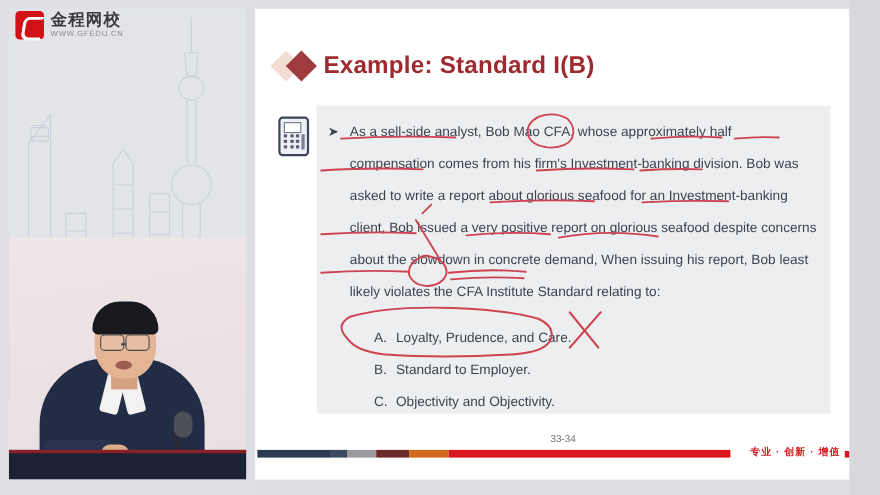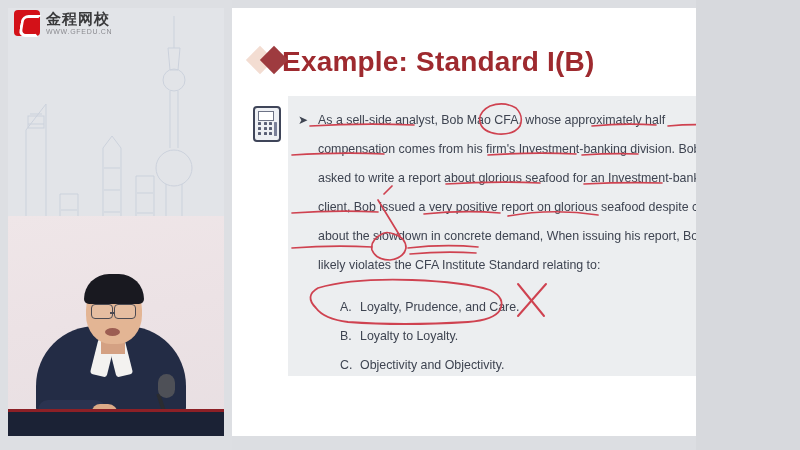--- a/index.html
+++ b/index.html
@@ -3,21 +3,21 @@
 <meta charset="utf-8">
 <style>
   html, body {
     margin: 0;
     padding: 0;
     background: #d7d9dd;
     font-family: "Liberation Sans", sans-serif;
   }
   #screen {
     position: relative;
-    width: 696px;
+    width: 772px;
     height: 450px;
     overflow: hidden;
     background: #dcdee2;
   }
 
   
   #presenter-pane {
     position: absolute;
     left: 0; top: 0;
     width: 232px;
@@ -207,22 +207,22 @@
   }
   #diamond-back {
     background: #f3ddd2;
     left: 0; top: 4px;
   }
   #diamond-front {
     background: #9e3b3f;
     left: 14px; top: 4px;
   }
   #slide-title {
-    margin-left: 32px;
-    font-size: 28px;
+    margin-left: 44px;
+    font-size: 22px;
     font-weight: bold;
     color: #9e2a2f;
     letter-spacing: 0.2px;
     white-space: nowrap;
   }
 
   #calc-icon {
     position: absolute;
     left: 21px; top: 98px;
     width: 24px; height: 32px;
@@ -424,21 +424,21 @@
       <div id="body-text">
         <span id="bullet-arrow">➤</span>
         <div id="para">As a sell-side analyst, Bob Mao CFA, whose approximately half compensation comes from his firm's Investment-banking division. Bob was asked to write a report about glorious seafood for an Investment-banking client, Bob issued a very positive report on glorious seafood despite concerns about the slowdown in concrete demand, When issuing his report, Bob least likely violates the CFA Institute Standard relating to:</div>
       </div>
 
       <div class="option-list">
         <div class="option-row">
           <span class="option-letter">A.</span><span>Loyalty, Prudence, and Care.</span>
         </div>
         <div class="option-row">
-          <span class="option-letter">B.</span><span>Loyalty to Loyalty.</span>
+          <span class="option-letter">B.</span><span>Standard to Employer.</span>
         </div>
         <div class="option-row">
           <span class="option-letter">C.</span><span>Objectivity and Objectivity.</span>
         </div>
       </div>
     </div>
 
     <svg id="annotations" viewBox="0 0 560 428">
       <g stroke="#cf4250" fill="none" stroke-width="1.7" stroke-linecap="round">
 
@@ -468,14 +468,27 @@
         <path d="M176 240 Q212 236 246 239"></path>
         <path d="M178 246 Q212 243 244 245"></path>
 
         <path d="M84 300 Q72 288 86 280 Q120 270 180 272 Q232 274 258 282 Q274 290 268 302 Q262 312 236 314 Q170 318 116 314 Q92 311 84 300" stroke-width="1.8"></path>
 
         <path d="M286 276 L312 308" stroke-width="2"></path>
         <path d="M314 276 L286 308" stroke-width="2"></path>
       </g>
     </svg>
 
+    <div id="footer">
+      <div id="page-num">33-34</div>
+      <div id="color-bar">
+        <div style="flex:0 0 66px; background:#2b3a55;"></div>
+        <div style="flex:0 0 16px; background:#3c4a62;"></div>
+        <div style="flex:0 0 26px; background:#9a9a9f;"></div>
+        <div style="flex:0 0 30px; background:#6b2b2b;"></div>
+        <div style="flex:0 0 36px; background:#d2691a;"></div>
+        <div style="flex:1 1 auto; background:#d8171e;"></div>
+      </div>
+      <div id="tagline">专业 · 创新 · 增值</div>
+      <div id="tagline-bar"></div>
+    </div>
   </div>
 </div>
 
 </body></html>

